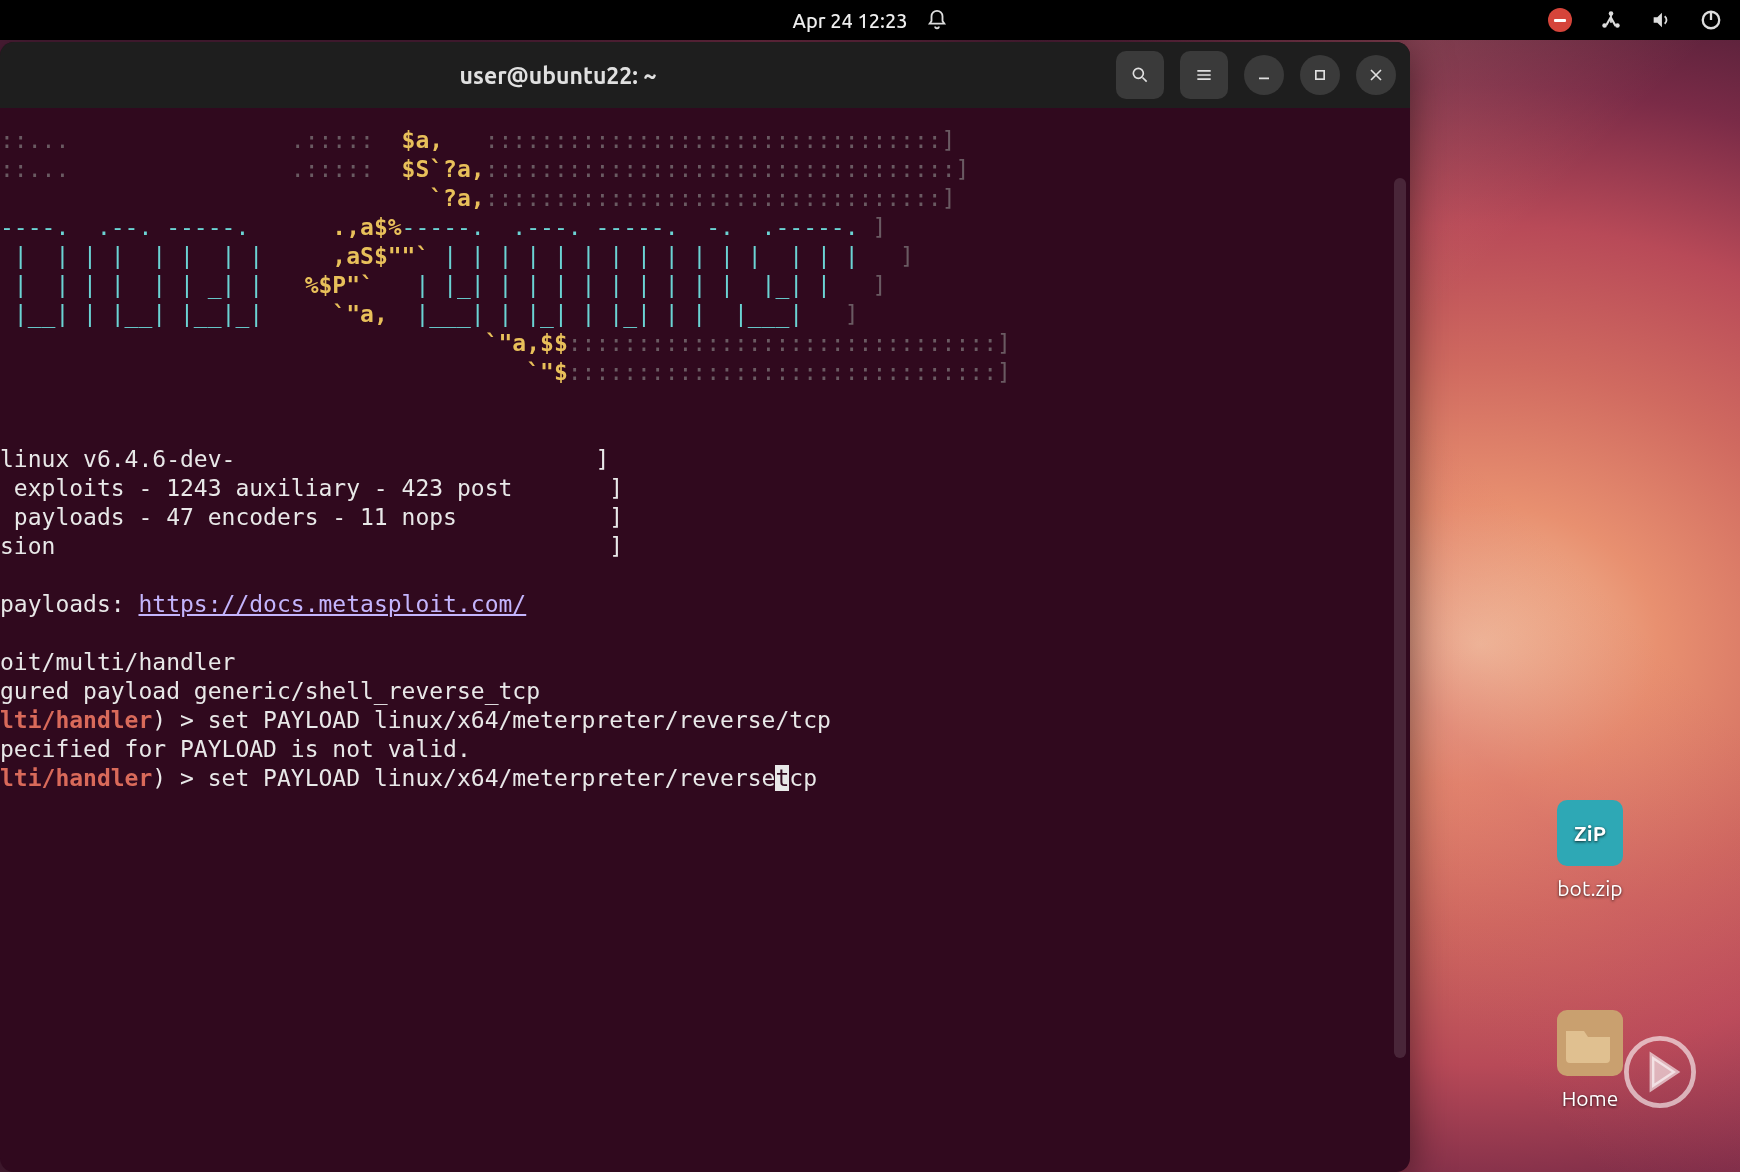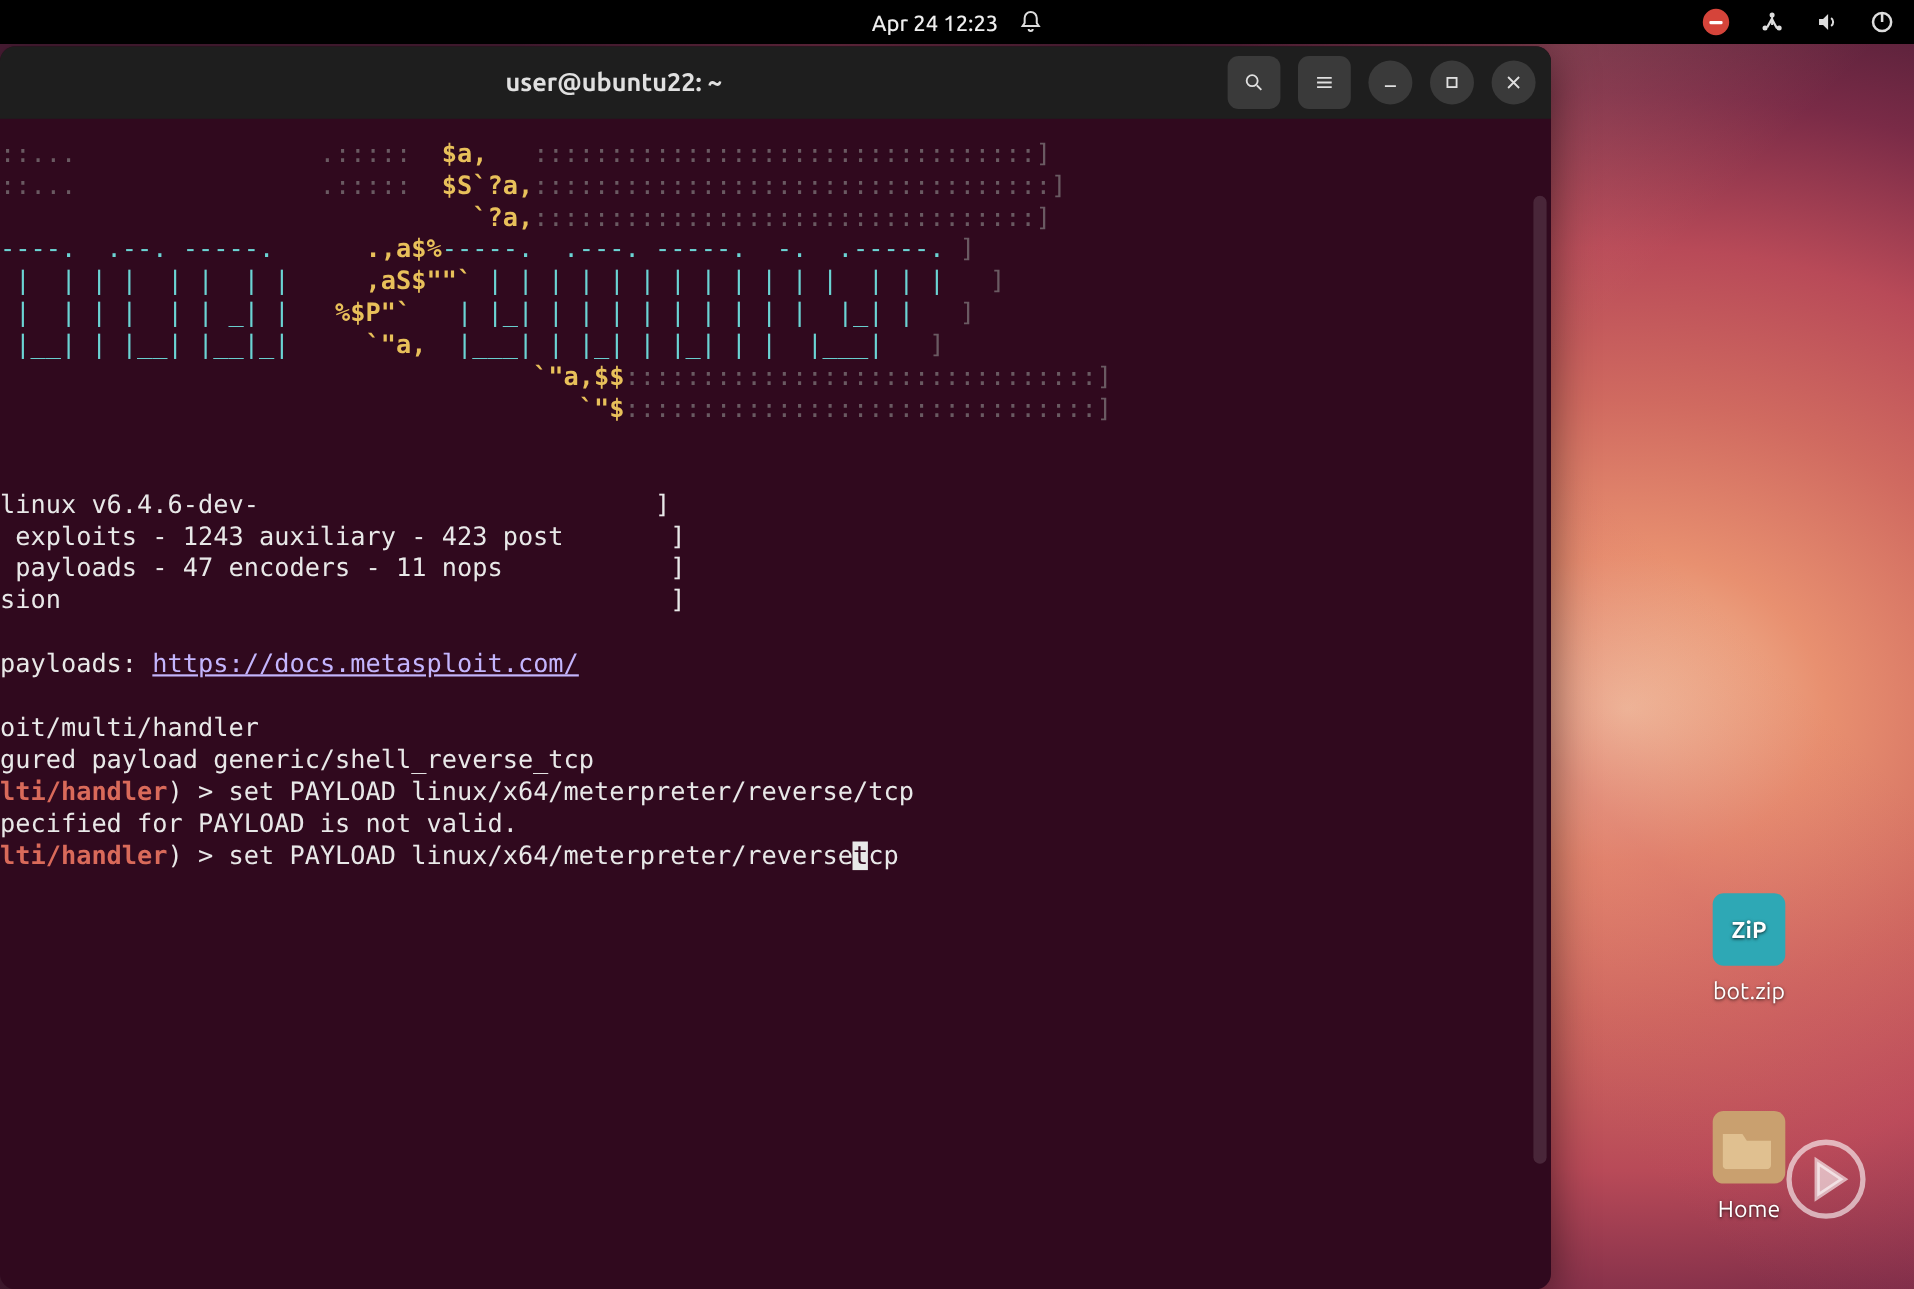--- a/index.html
+++ b/index.html
@@ -227,21 +227,21 @@
 <span>payloads: </span><span class="tealu">https://docs.metasploit.com/</span>
 
 <span>oit/multi/handler</span>
 <span>gured payload generic/shell_reverse_tcp</span>
 <span class="red">lti/handler</span><span>) &gt; set PAYLOAD linux/x64/meterpreter/reverse/tcp</span>
 <span>pecified for PAYLOAD is not valid.</span>
 <span class="red">lti/handler</span><span>) &gt; set PAYLOAD linux/x64/meterpreter/reverse</span><span class="cursor">t</span><span>cp</span></pre>
   </div>
 </div>
 
-<div class="dicon zip" style="right:90px; top:800px;margin-top:12px;">
+<div class="dicon zip" style="right:90px; top:800px;">
   <div class="iconbox">
       <span>ZiP</span>
     </div>
   <div>bot.zip</div>
 </div>
 <div class="dicon home" style="right:90px; top:1010px;">
   <div class="iconbox">
     <svg width="48" height="40" viewBox="0 0 24 20" fill="#e0c090">
         <path d="M2 4h7l2 3h11v11a2 2 0 0 1-2 2H2a2 2 0 0 1-2-2V4z"></path>
       </svg>

